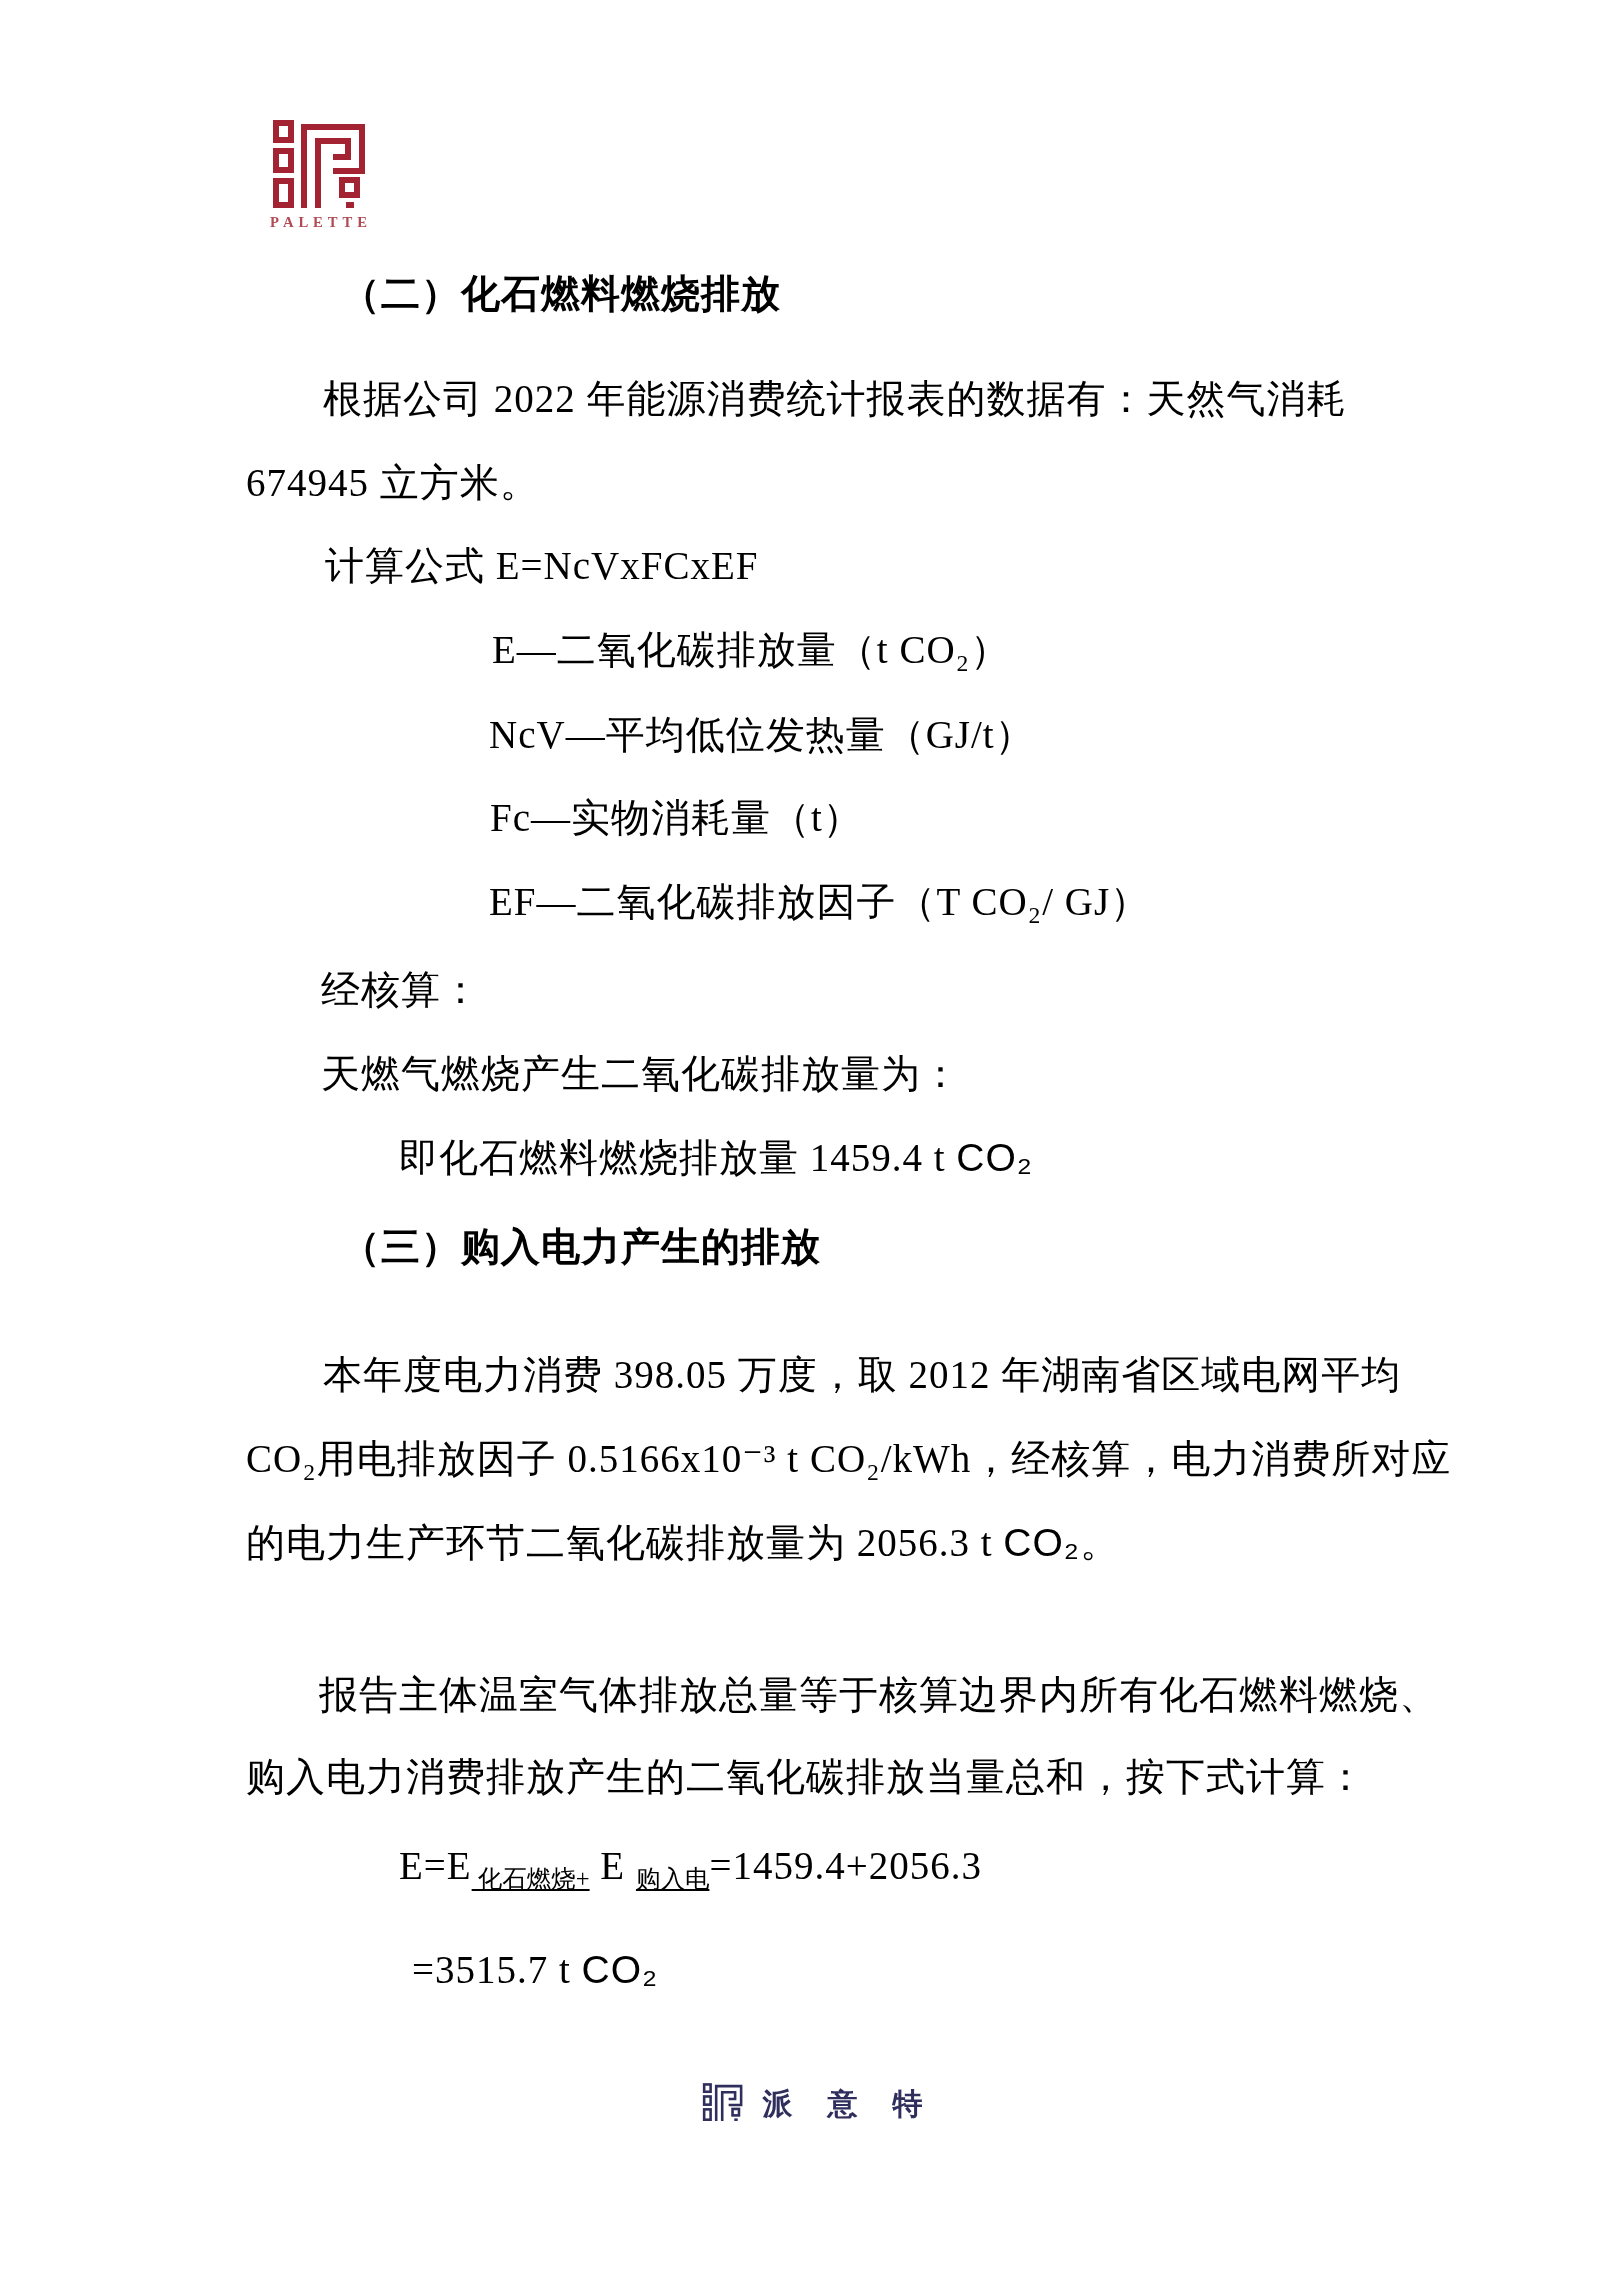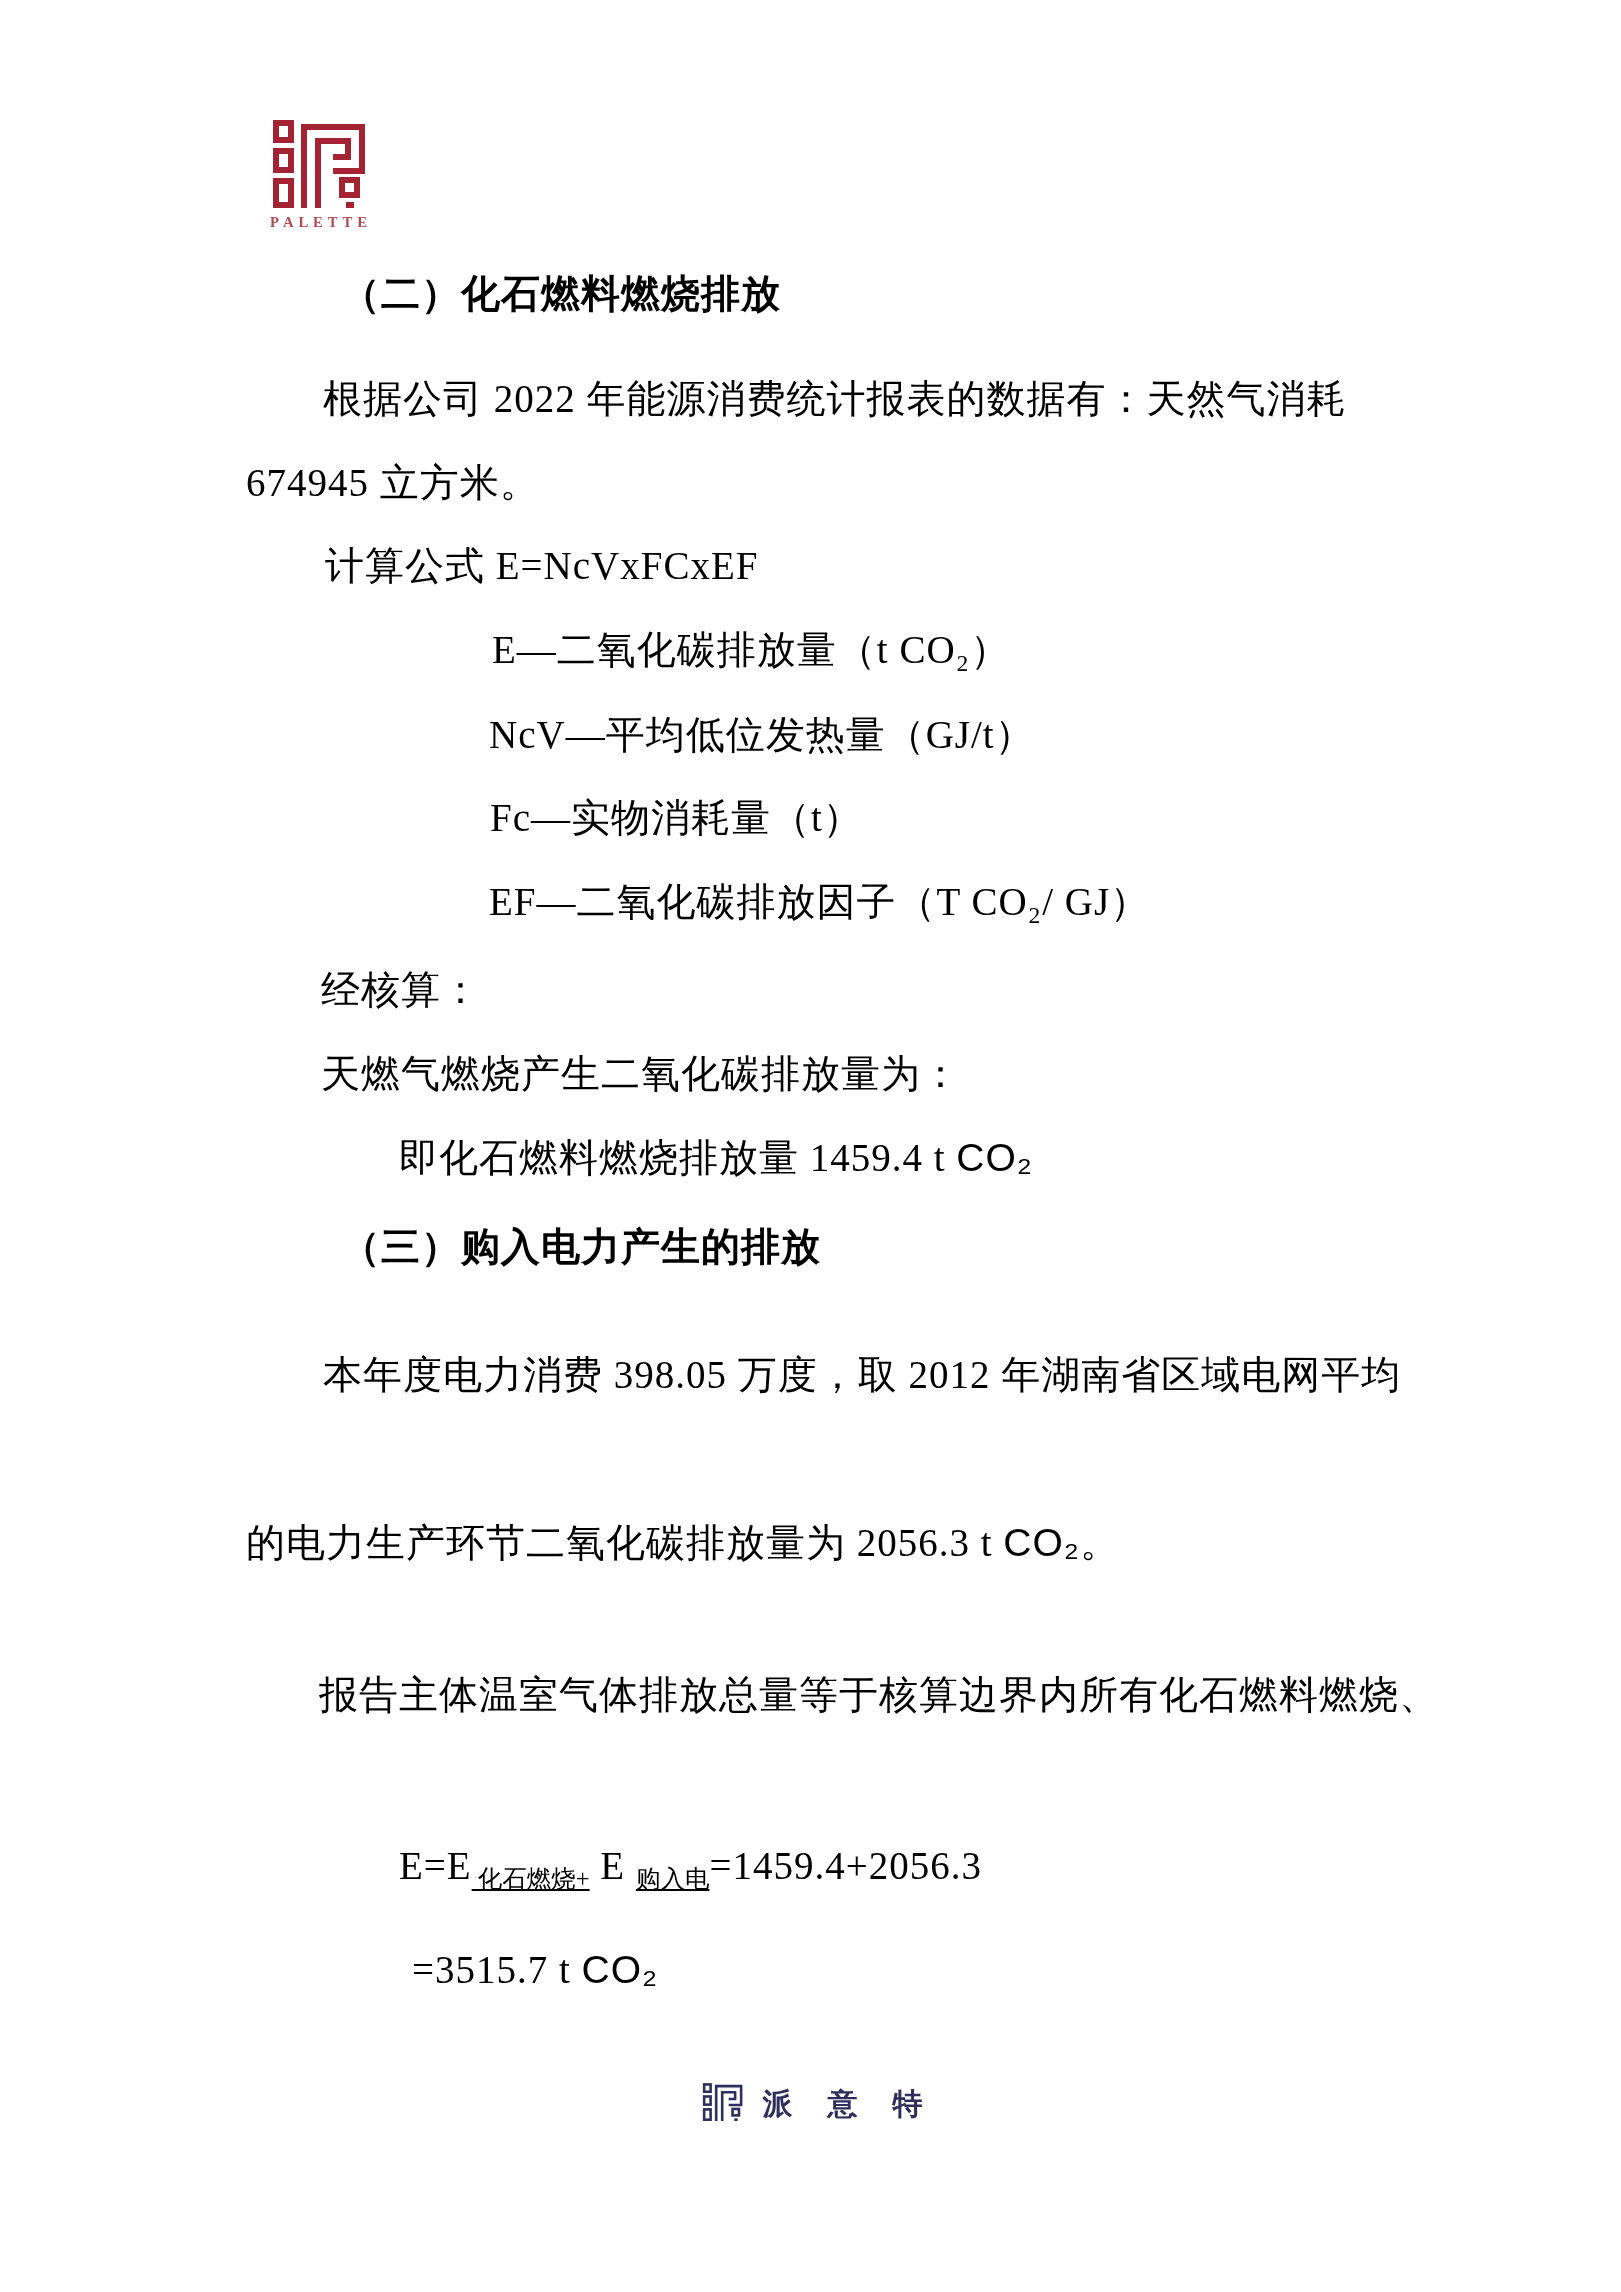--- a/index.html
+++ b/index.html
@@ -71,24 +71,26 @@
   <div class="abs body-line" style="left:490px;top:795px;">Fc—实物消耗量（t）</div>
   <div class="abs body-line" style="left:489px;top:879px;">EF—二氧化碳排放因子（T CO₂/ GJ）</div>
 
   <div class="abs body-line" style="left:321px;top:967px;">经核算：</div>
   <div class="abs body-line" style="left:321px;top:1051px;">天燃气燃烧产生二氧化碳排放量为：</div>
   <div class="abs body-line" style="left:399px;top:1135px;"><span>即化石燃料燃烧排放量 1459.4 t </span><span class="sans">CO₂</span></div>
 
   <div class="abs heading" style="left:341px;top:1224px;">（三）购入电力产生的排放</div>
 
   <div class="abs body-line" style="left:323px;top:1352px;">本年度电力消费 398.05 万度，取 2012 年湖南省区域电网平均</div>
+  <div class="abs body-line" style="left:246px;top:1436px;">CO₂用电排放因子 0.5166x10⁻³ t CO₂/kWh，经核算，电力消费所对应</div>
   <div class="abs body-line" style="left:246px;top:1520px;"><span>的电力生产环节二氧化碳排放量为 2056.3 t </span><span class="sans">CO₂</span><span>。</span></div>
 
 
   <div class="abs body-line" style="left:319px;top:1672px;">报告主体温室气体排放总量等于核算边界内所有化石燃料燃烧、</div>
+  <div class="abs body-line" style="left:246px;top:1754px;">购入电力消费排放产生的二氧化碳排放当量总和，按下式计算：</div>
 
   <div class="abs body-line" style="left:399px;top:1843px;"><span class="big-e">E=E</span><span class="sub-cn"> 化石燃烧+</span><span class="big-e"> E </span><span class="sub-cn">购入电</span><span class="big-e">=1459.4+2056.3</span></div>
 
   <div class="abs body-line" style="left:412px;top:1947px;"><span>=3515.7 t </span><span class="sans">CO₂</span></div>
 
   <div class="abs footer" style="left:702px;top:2080px;">
     <svg width="43" height="45" viewBox="0 0 100 90" aria-hidden="true">
       <g stroke="#2f2e5c" fill="none" stroke-width="6">
         <rect x="5" y="3" width="15" height="17"></rect>
         <rect x="5" y="31" width="15" height="19"></rect>

